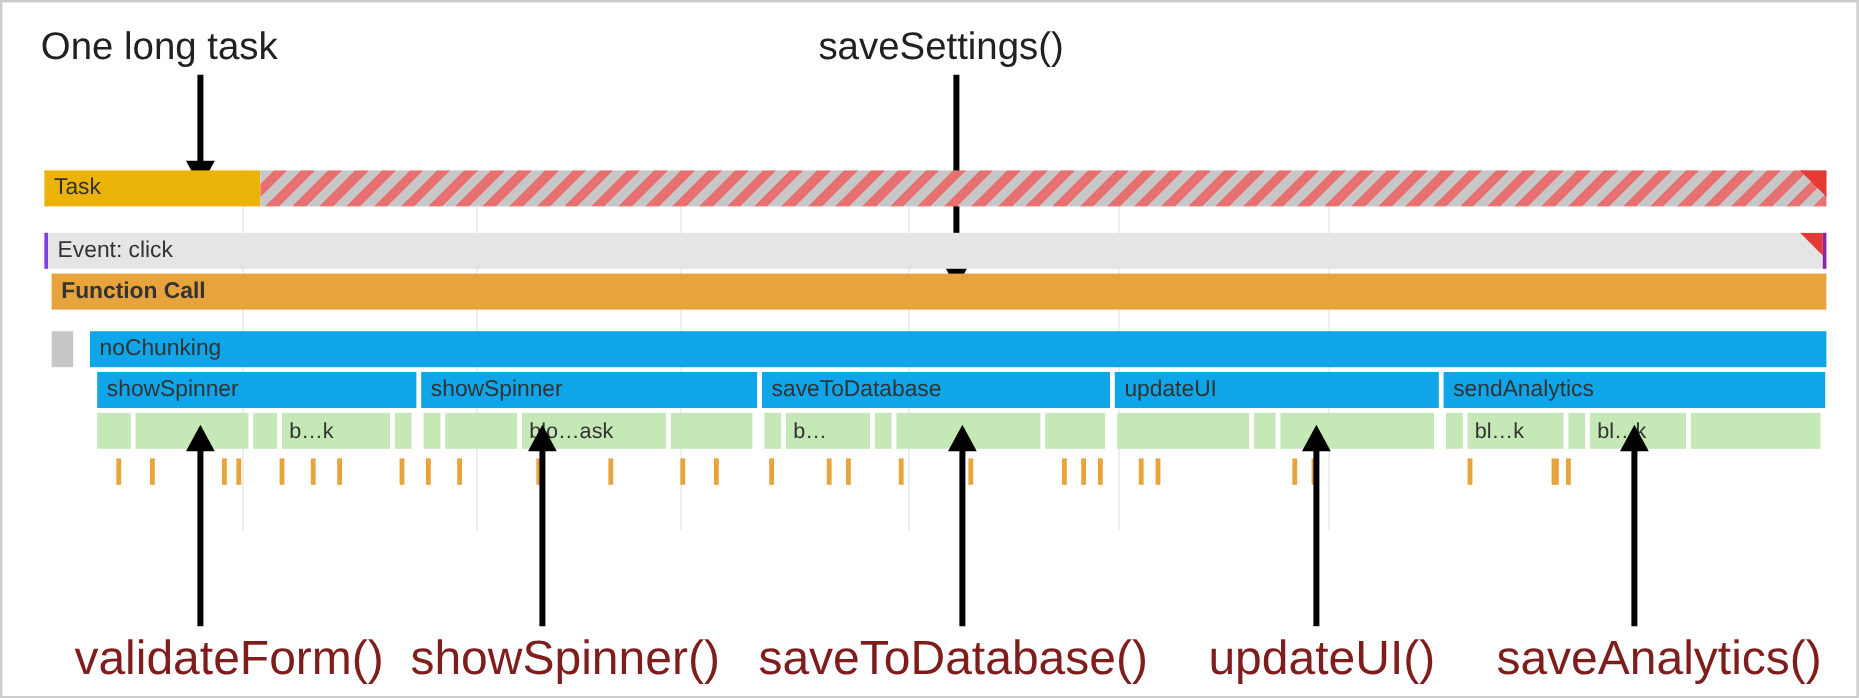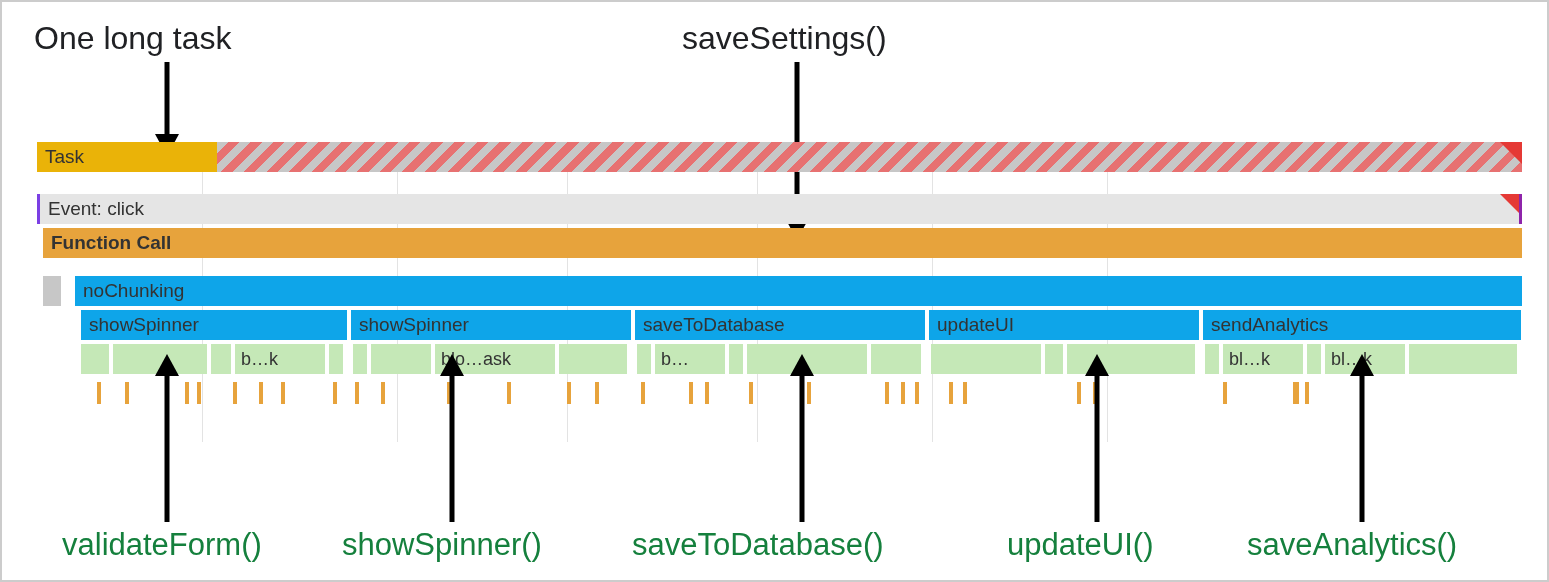--- a/index.html
+++ b/index.html
@@ -104,22 +104,22 @@
   .vsep {
     position: absolute;
     top: 0;
     width: 1px;
     height: 300px;
     background: #d0d0d0;
     opacity: 0.6;
   }
   .annotation-bottom {
     position: absolute;
-    font-size: 31px;
-    color: #15803d;
+    font-size: 40px;
+    color: #7f1d1d;
     white-space: nowrap;
   }
   .arrow {
     position: absolute;
     pointer-events: none;
   }
 </style>
 </head>
 <body>
 

